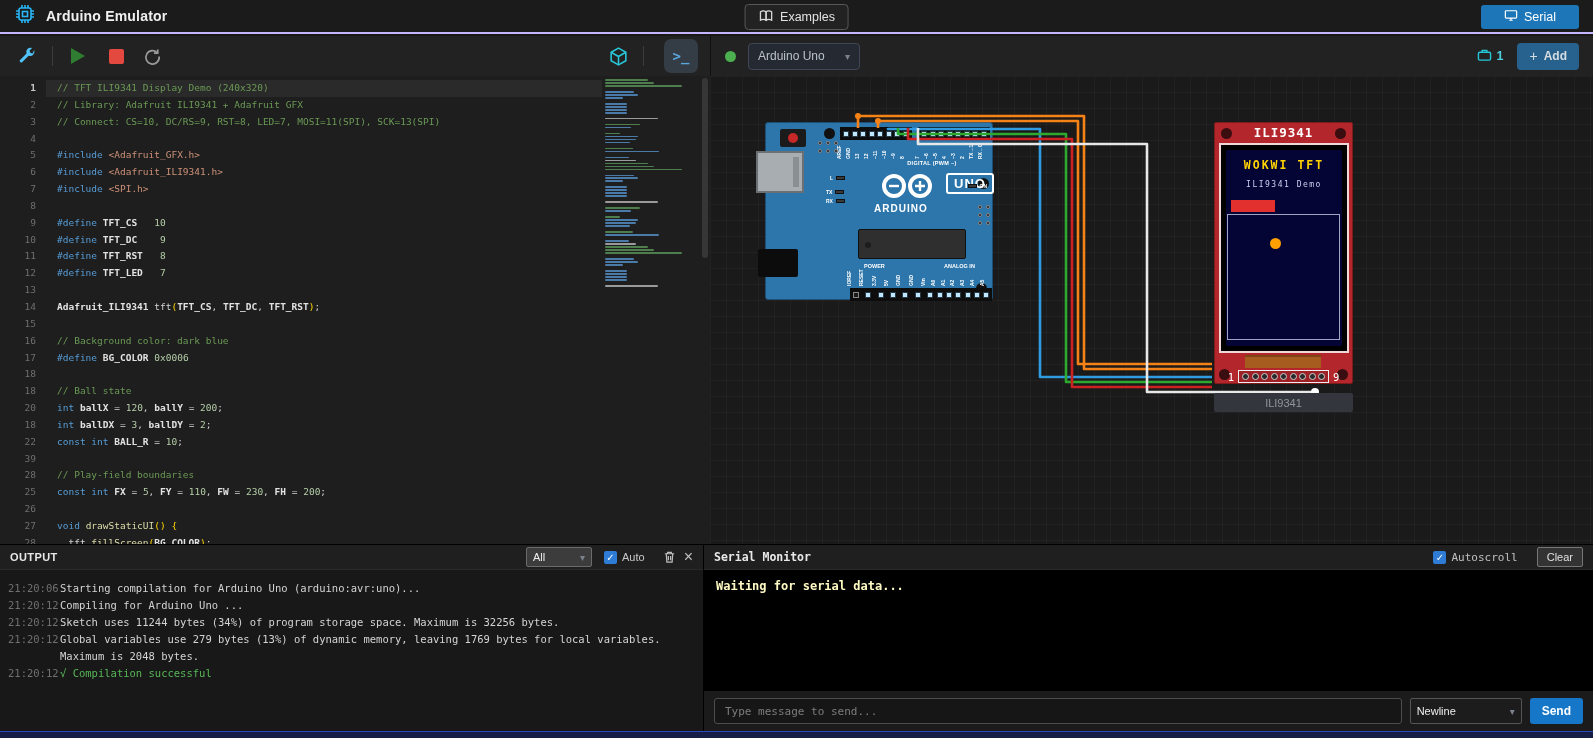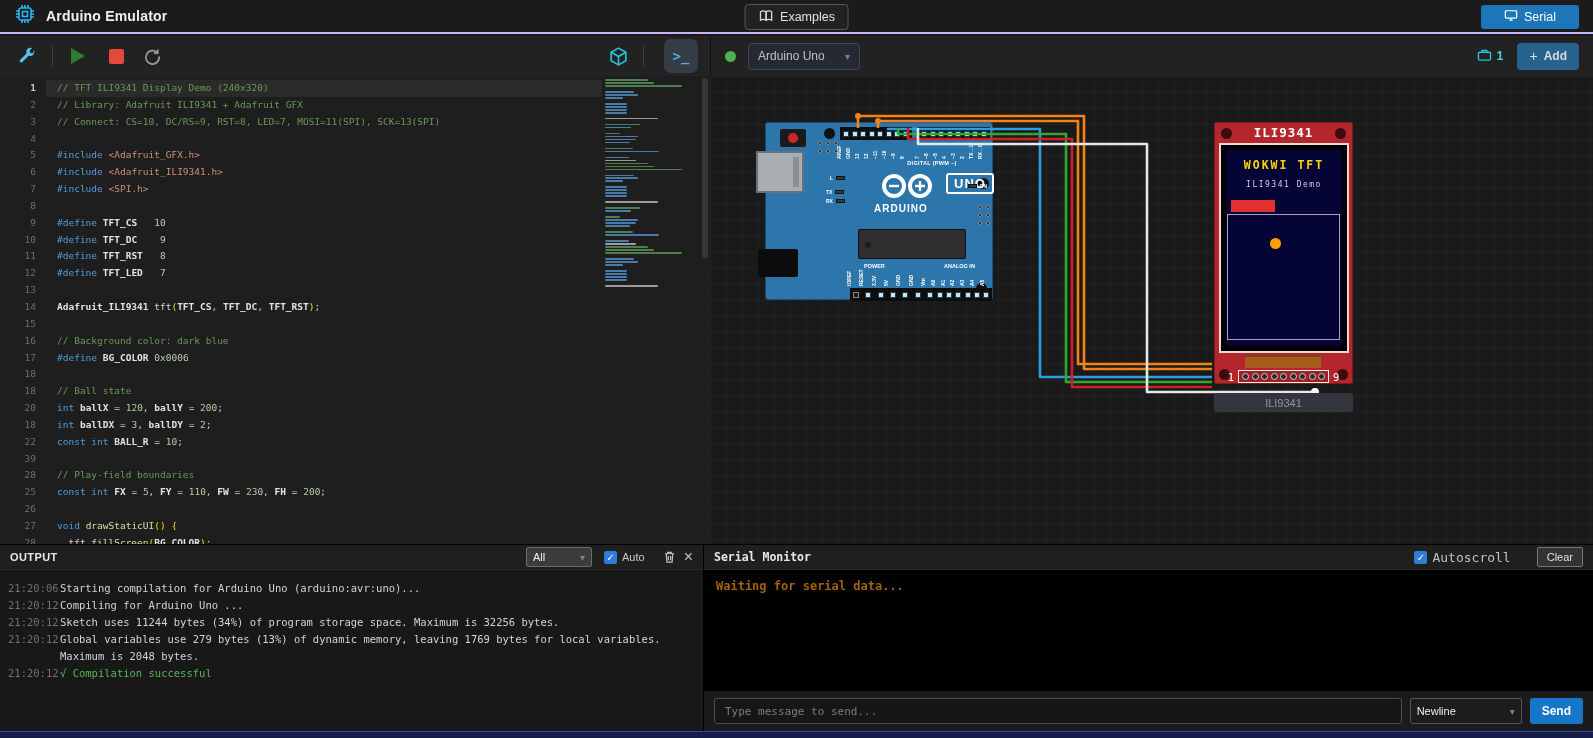--- a/index.html
+++ b/index.html
@@ -142,25 +142,25 @@
   .icon-btn { color:#c0c0c0; font-size:14px; margin-left:8px; cursor:pointer; display:flex; align-items:center; }
   .output-log { padding:10px 0 0 8px; font-family:"DejaVu Sans Mono", monospace; font-size:10.5px; line-height:17px; }
   .log-entry { display:flex; }
   .log-time { width:52px; flex:0 0 52px; color:#707070; }
   .log-text { width:640px; color:#d4d4d4; overflow-wrap:anywhere; }
   .log-text.ok { color:#57b657; }
 
   .serial-panel { position:absolute; left:703px; top:544px; right:0; height:187px; background:#1b1b1b;
                   border-top:1px solid #000; border-left:1px solid #000; }
   .serial-title { font-family:"DejaVu Sans Mono", monospace; font-size:11.5px; font-weight:bold; color:#e8e8e8; }
-  .serial-chk-label { font-family:"DejaVu Sans Mono", monospace; font-size:13px; color:#c0c0c0; margin:0 26px 0 5px; }
+  .serial-chk-label { font-family:"DejaVu Sans Mono", monospace; font-size:11px; color:#c0c0c0; margin:0 19px 0 5px; }
   .btn-clear { height:20px; padding:0 9px; border:1px solid #777; border-radius:2px; background:#333; color:#e0e0e0;
                font-size:11px; display:flex; align-items:center; cursor:pointer; }
   .serial-content { position:absolute; left:0; right:0; top:25px; bottom:40px; background:#000; padding:9px 12px;
-                    font-family:"DejaVu Sans Mono", monospace; font-size:12px; font-weight:bold; color:#a16207; }
+                    font-family:"DejaVu Sans Mono", monospace; font-size:12px; font-weight:bold; color:#fef9c3; }
   .serial-inputrow { position:absolute; left:0; right:0; bottom:0; height:40px; display:flex; align-items:center;
                      gap:8px; padding:0 10px; background:#1b1b1b; }
   .serial-input { flex:1; height:26px; background:#161616; border:1px solid #4d4d4d; border-radius:3px; color:#ddd;
                   font-family:"DejaVu Sans Mono", monospace; font-size:11px; padding:0 10px; outline:none; }
   .serial-input::placeholder { color:#7d7d7d; }
   .sel-newline { width:112px; height:26px; background:#1c1c1c; border:1px solid #555; }
   .btn-send { height:26px; padding:0 12px; background:#1677c9; border-radius:3px; color:#fff; font-weight:bold;
               font-size:12px; display:flex; align-items:center; cursor:pointer; }
 
   .statusbar { position:absolute; left:0; right:0; bottom:0; height:7px; background:#151e47; border-top:1px solid #2b49b8; }

